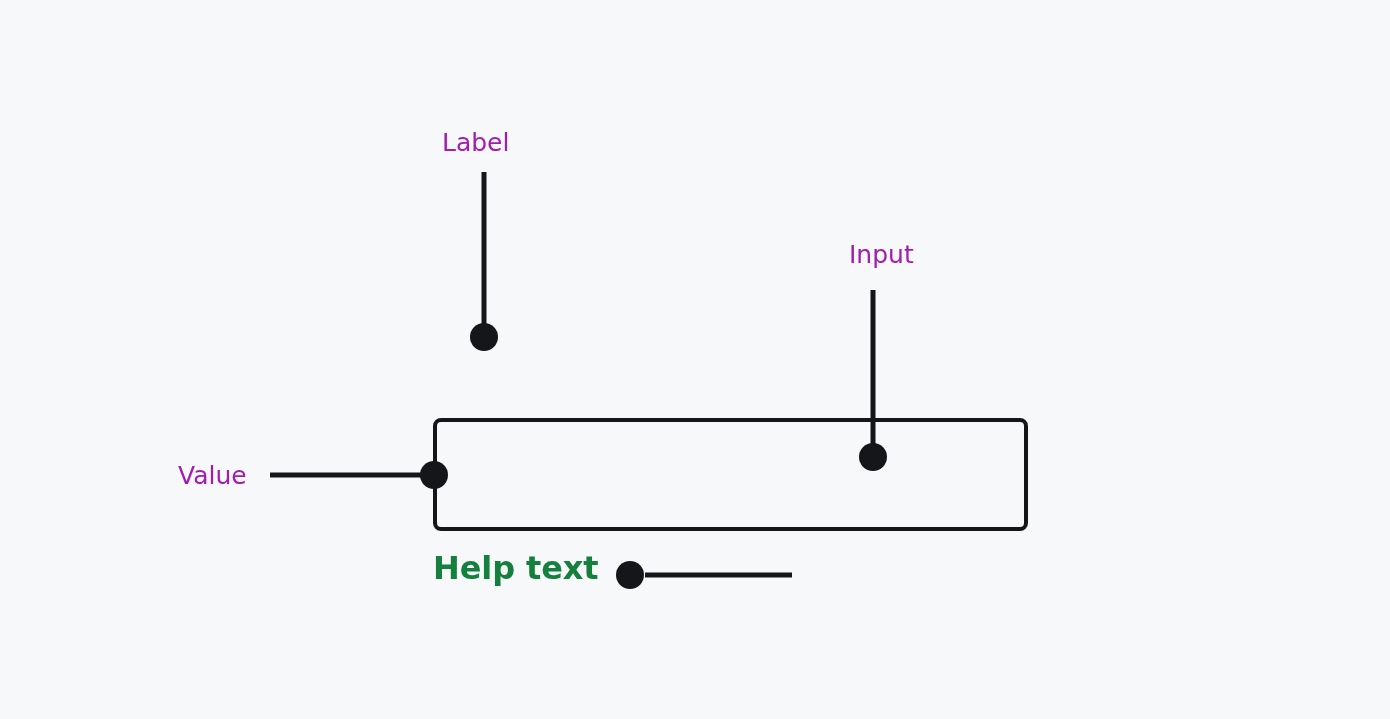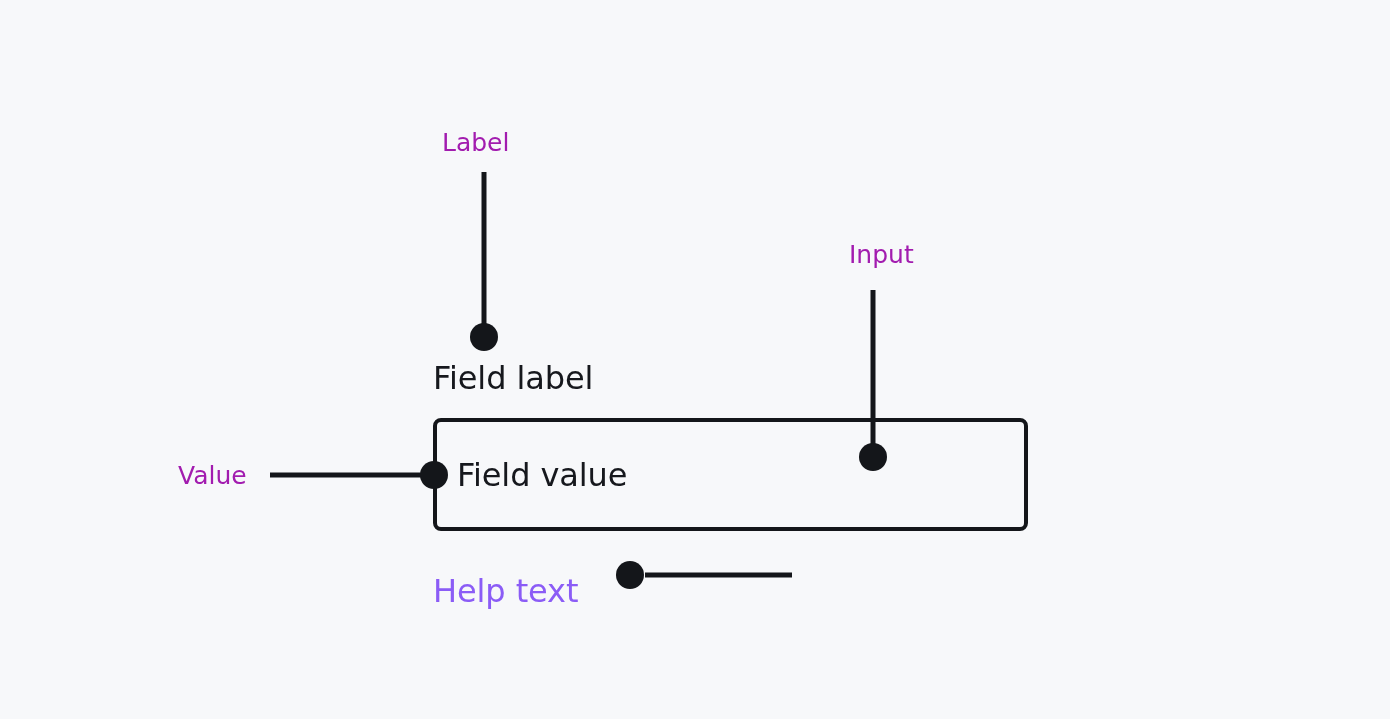--- a/index.html
+++ b/index.html
@@ -61,24 +61,24 @@
     font-size: 32px;
     font-weight: 400;
     color: #16181d;
     letter-spacing: -0.1px;
     white-space: nowrap;
     line-height: 40px;
   }
   .help-text {
     position: absolute;
     left: 433px;
-    top: 571px;
+    top: 548px;
     font-size: 32px;
-    font-weight: 400;
-    color: #8b5cf6;
+    font-weight: 700;
+    color: #15803d;
     letter-spacing: -0.1px;
     white-space: nowrap;
     line-height: 40px;
   }
 
   
   .annotation {
     position: absolute;
     font-size: 25px;
     font-weight: 400;
@@ -96,25 +96,23 @@
 
 <div class="canvas">
 
   <div class="annotation ann-label">Label</div>
 
   <div class="annotation ann-input">Input</div>
 
   <div class="annotation ann-value">Value</div>
 
 
-  <div class="field-label">Field label</div>
 
   <div class="input-box"></div>
 
-  <div class="field-value">Field value</div>
 
   <div class="help-text">Help text</div>
 
   <svg class="connectors" viewBox="0 0 1390 719">
     <g id="connector-group" stroke="#14161a" stroke-width="5" stroke-linecap="butt" fill="#14161a">
         <line x1="484" y1="172" x2="484" y2="337"></line>
         <circle cx="484" cy="337" r="14" stroke="none"></circle>
         <line x1="873" y1="290" x2="873" y2="457"></line>
         <circle cx="873" cy="457" r="14" stroke="none"></circle>
         <line x1="270" y1="475" x2="434" y2="475"></line>

